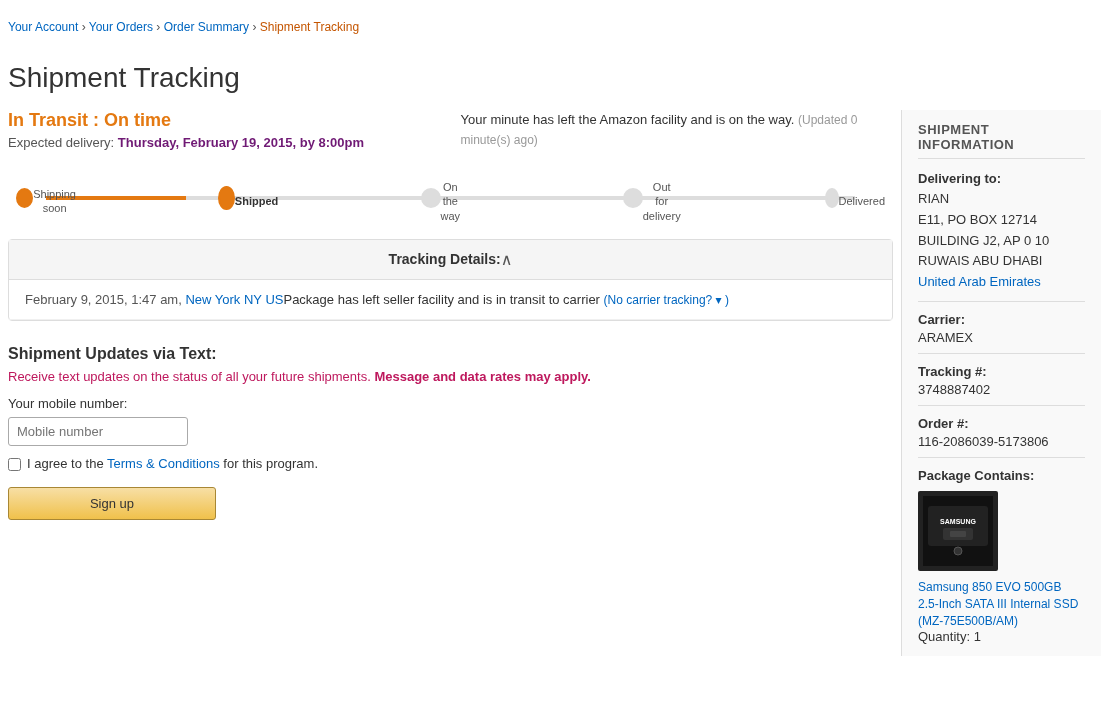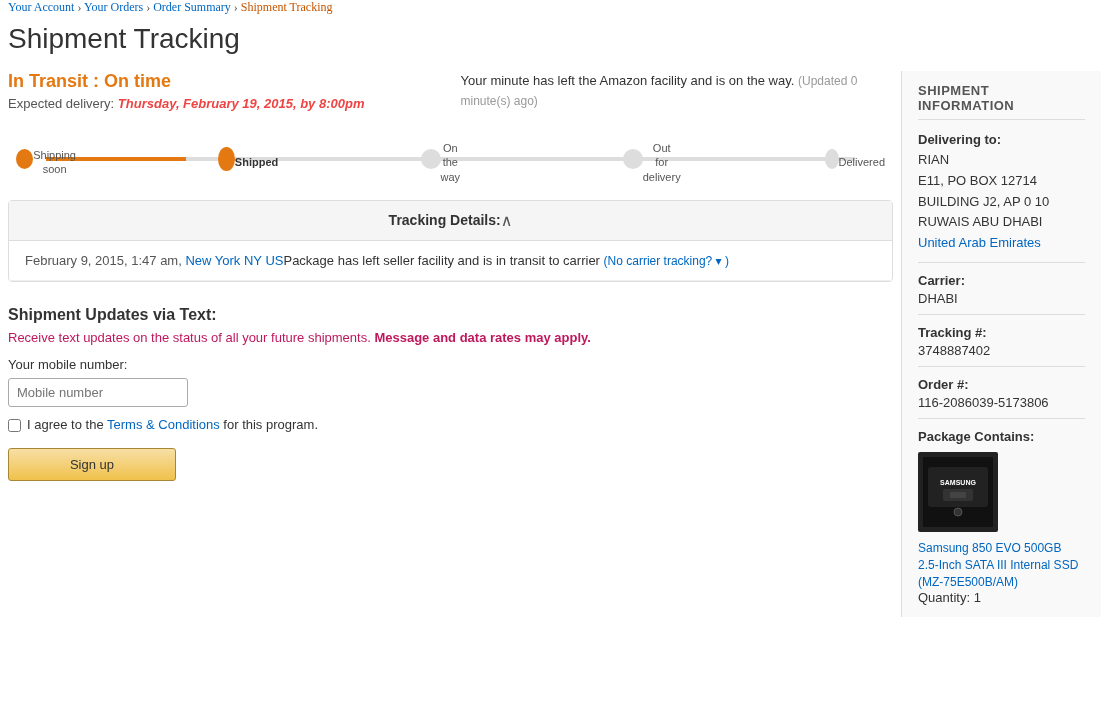--- a/index.html
+++ b/index.html
@@ -1,32 +1,32 @@
 <!DOCTYPE html>
 <html><head>
   <meta charset="utf-8">
   <style>
     * { box-sizing: border-box; margin: 0; padding: 0; }
     body { font-family: Arial, sans-serif; font-size: 13px; color: #333; background: #fff; }
 
-    .breadcrumb { font-size: 12px; color: #555; padding: 0 8px; font-family: Liberation Serif, serif; }
+    .breadcrumb { font-size: 12px; color: #555; padding: 20px 8px; }
     .breadcrumb a { color: #0066c0; text-decoration: none; }
     .breadcrumb .current { color: #c45500; }
     .breadcrumb span { color: #555; }
 
     .page-title { font-size: 28px; font-weight: 400; color: #333; padding: 8px 8px 16px 8px; }
 
     .main-layout { display: flex; width: 100%; }
 
     .content-area { flex: 1; padding: 0 8px; }
 
     .sidebar { width: 200px; min-width: 200px; border-left: 1px solid #ddd; padding: 12px 16px; background: #f9f9f9; }
     .status-title { color: #e47911; font-size: 18px; font-weight: bold; margin-bottom: 4px; }
     .delivery-text { font-size: 13px; color: #555; }
-    .delivery-date { color: #ef4444; font-weight: bold; font-style: italic; }
+    .delivery-date { color: #701a75; font-weight: bold; }
 
     .package-message { font-size: 13px; color: #333; line-height: 1.5; }
     .package-updated { color: #999; font-size: 12px; }
 
     .status-row { display: flex; align-items: flex-start; margin-bottom: 20px; }
     .status-left { flex: 1; }
     .status-right { flex: 1; padding-left: 20px; }
 
     
     .progress-section { margin: 24px 0 16px 0; padding: 0 8px; }
@@ -56,21 +56,21 @@
     
     .sms-section { margin: 24px 0; }
     .sms-title { font-size: 16px; font-weight: bold; margin-bottom: 6px; }
     .sms-desc { font-size: 13px; color: #be185d; margin-bottom: 12px; }
     .sms-desc strong { font-weight: bold; }
     .mobile-label { font-size: 13px; margin-bottom: 6px; }
     .mobile-input { width: 180px; border: 1px solid #aaa; border-radius: 3px; padding: 6px 8px; font-size: 13px; color: #999; margin-bottom: 10px; }
     .checkbox-row { display: flex; align-items: flex-start; gap: 6px; margin-bottom: 16px; font-size: 13px; }
     .checkbox-row input { margin-top: 2px; }
     .terms-link { color: #0066c0; text-decoration: none; }
-    .signup-btn { background: linear-gradient(to bottom, #f7dfa5, #f0c14b); border: 1px solid #a88734; border-radius: 3px; padding: 8px 0; width: 168px; text-align: center; cursor: pointer; font-size: 13px; color: #333; }
+    .signup-btn { background: linear-gradient(to bottom, #f7dfa5, #f0c14b); border: 1px solid #a88734; border-radius: 3px; padding: 8px 0; width: 208px; text-align: center; cursor: pointer; font-size: 13px; color: #333; }
 
     
     .sidebar-title { font-size: 13px; font-weight: bold; color: #555; letter-spacing: 0.5px; text-transform: uppercase; margin-bottom: 12px; padding-bottom: 6px; border-bottom: 1px solid #ddd; }
     .sidebar-label { font-weight: bold; color: #333; margin: 10px 0 3px 0; font-size: 13px; }
     .sidebar-value { color: #333; font-size: 13px; margin-bottom: 2px; }
     .sidebar-address { font-size: 13px; color: #333; line-height: 1.6; margin-bottom: 4px; }
     .sidebar-address .addr-link { color: #0066c0; }
 
     .product-image-box { width: 80px; height: 80px; background: #222; border-radius: 2px; display: flex; align-items: center; justify-content: center; margin: 8px 0; }
     .product-img-svg { width: 70px; height: 70px; }
@@ -193,21 +193,21 @@
       <div>RIAN</div>
       <div>E11, PO BOX 12714</div>
       <div>BUILDING J2, AP  0   10</div>
       <div>RUWAIS ABU DHABI</div>
       <span class="addr-link">United Arab Emirates</span>
     </div>
 
     <hr class="divider">
 
     <div class="sidebar-label">Carrier:</div>
-    <div class="sidebar-value">DHABI</div>
+    <div class="sidebar-value">ARAMEX</div>
 
     <hr class="divider">
 
     <div class="sidebar-label">Tracking #:</div>
     <div class="sidebar-value">3748887402</div>
 
     <hr class="divider">
 
     <div class="sidebar-label">Order #:</div>
     <div class="sidebar-value">116-2086039-5173806</div>

